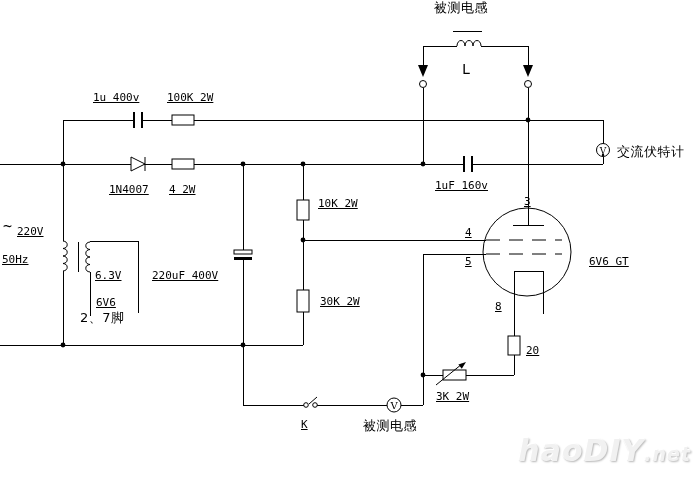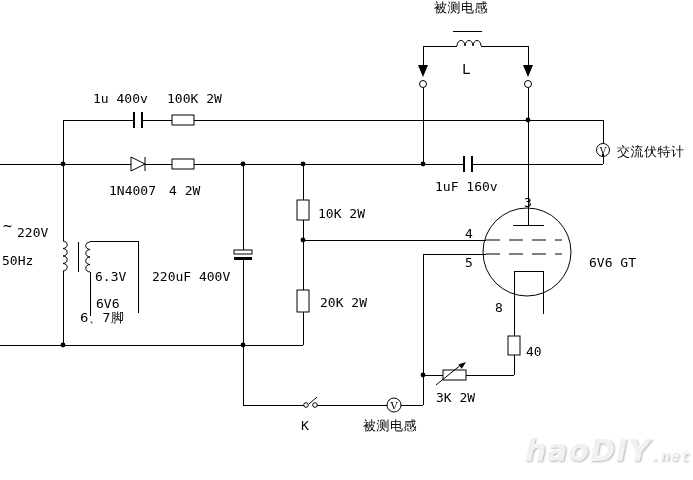--- a/index.html
+++ b/index.html
@@ -1,37 +1,37 @@
 <!DOCTYPE html>
 <html><head>
 <meta charset="utf-8">
 <style>
   html,body{margin:0;padding:0;background:#888;}
   #stage{
     position:relative;width:693px;height:480px;background:#ffffff;
     overflow:hidden;font-family:"DejaVu Sans",sans-serif;
   }
   .lbl{position:absolute;color:#000;white-space:pre;line-height:1;}
-  .mono{font-family:"DejaVu Sans Mono","Liberation Mono",monospace;font-size:13px;}
+  .mono{font-family:"DejaVu Sans Mono","Liberation Mono",monospace;font-size:11px;text-decoration:underline;}
   .mono14{font-family:"DejaVu Sans Mono","Liberation Mono",monospace;font-size:14px;}
   .mono15{font-family:"DejaVu Sans Mono","Liberation Mono",monospace;font-size:15px;}
   .cjk{font-family:"DejaVu Sans",sans-serif;font-size:13px;letter-spacing:0.5px;}
   svg{position:absolute;left:0;top:0;}
   svg .wire{stroke:#000;stroke-width:1;fill:none;}
   svg .box{fill:#fff;stroke:#000;stroke-width:1;}
   svg .solid{fill:#000;stroke:none;}
   svg .plate{stroke:#000;stroke-width:2;fill:none;}
   svg .mtext{font-family:"DejaVu Serif","Liberation Serif",serif;fill:#000;text-anchor:middle;}
   .watermark{
     position:absolute;right:2px;top:433px;
     font-family:"DejaVu Sans",sans-serif;font-weight:bold;font-style:italic;
     font-size:30px;color:#f1f1f1;letter-spacing:1px;
     text-shadow:-1px -1px 0 #ffffff,1px 1px 2px #b9b9b9,0 0 1px #cfcfcf;
   }
-  .watermark .net{font-size:15px;font-family:Liberation Mono, monospace;}
+  .watermark .net{font-size:19px;}
 </style>
 </head>
 <body>
 
 <div id="stage">
 
   <svg width="693" height="480" viewBox="0 0 693 480">
 
     <g shape-rendering="crispEdges">
       <path class="wire" d="M423,46 H457 M481,46 H528 M423,46 V65 M528,46 V65
@@ -155,35 +155,35 @@
   <div class="lbl mono" style="left:109px;top:184px">1N4007</div>
   <div class="lbl mono" style="left:169px;top:184px">4 2W</div>
 
   <div class="lbl mono15" style="left:3px;top:219px">~</div>
   <div class="lbl mono" style="left:17px;top:226px">220V</div>
   <div class="lbl mono" style="left:2px;top:254px">50Hz</div>
 
   <div class="lbl mono" style="left:95px;top:270px">6.3V</div>
   <div class="lbl mono" style="left:152px;top:270px">220uF 400V</div>
   <div class="lbl mono" style="left:96px;top:297px">6V6</div>
-  <div class="lbl cjk" style="left:80px;top:311px">6、7脚</div>
+  <div class="lbl cjk" style="left:80px;top:311px">2、7脚</div>
 
-  <div class="lbl mono" style="left:318px;top:207px">10K 2W</div>
-  <div class="lbl mono" style="left:320px;top:296px">20K 2W</div>
+  <div class="lbl mono" style="left:318px;top:198px">10K 2W</div>
+  <div class="lbl mono" style="left:320px;top:296px">30K 2W</div>
   <div class="lbl mono" style="left:435px;top:180px">1uF 160v</div>
 
   <div class="lbl cjk" style="left:617px;top:145px">交流伏特计</div>
 
   <div class="lbl mono" style="left:524px;top:196px">3</div>
   <div class="lbl mono" style="left:465px;top:227px">4</div>
   <div class="lbl mono" style="left:465px;top:256px">5</div>
   <div class="lbl mono" style="left:589px;top:256px">6V6 GT</div>
   <div class="lbl mono" style="left:495px;top:301px">8</div>
 
-  <div class="lbl mono" style="left:526px;top:345px">40</div>
+  <div class="lbl mono" style="left:526px;top:345px">20</div>
   <div class="lbl mono" style="left:436px;top:391px">3K 2W</div>
 
   <div class="lbl mono" style="left:301px;top:419px">K</div>
   <div class="lbl cjk" style="left:363px;top:419px">被测电感</div>
 
 
   <div class="watermark"><span>haoDIY</span><span class="net">.net</span></div>
 
 </div>
 

